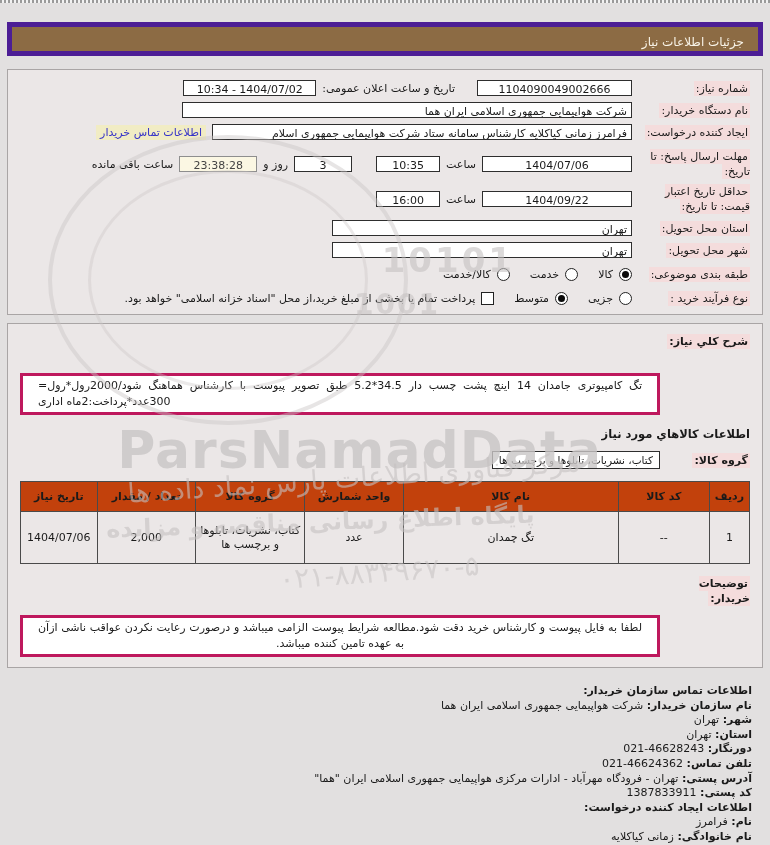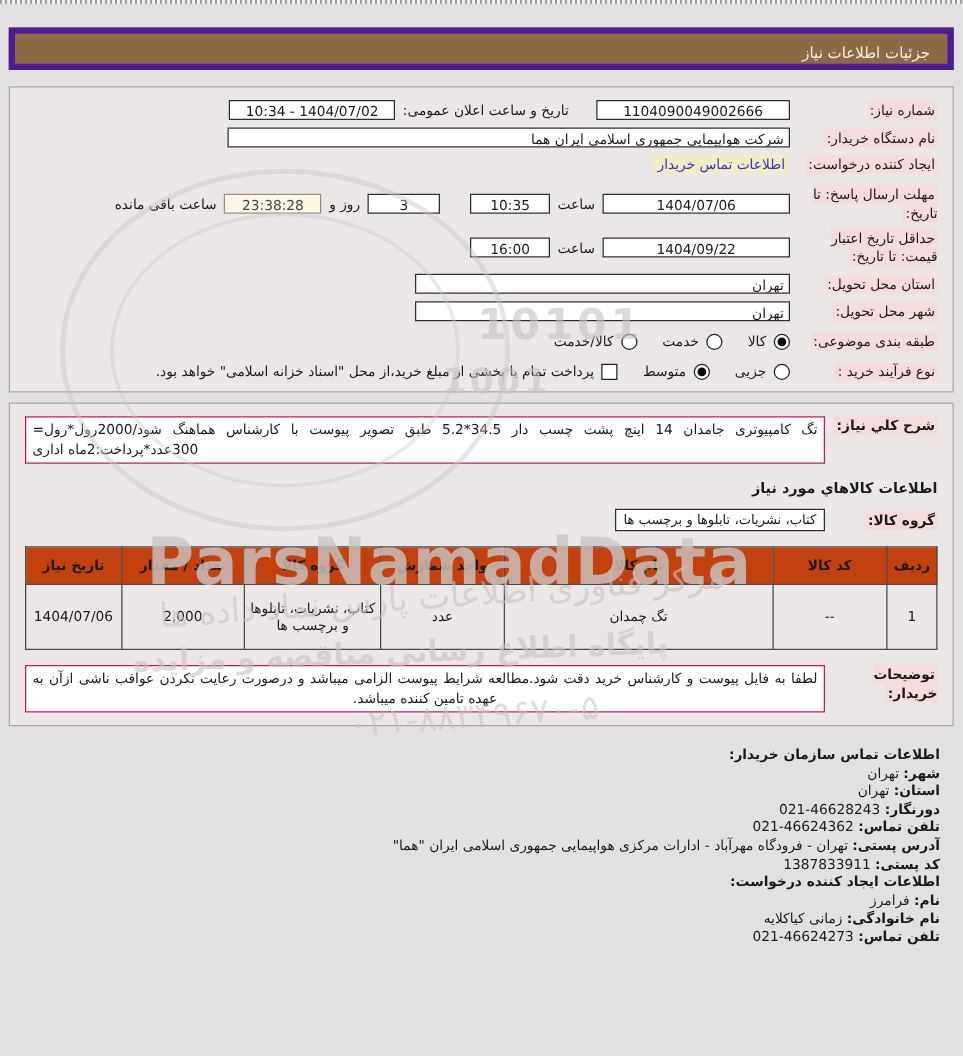--- a/index.html
+++ b/index.html
@@ -52,23 +52,23 @@
   .radio {
     width: 13px; height: 13px; border: 1px solid #222; border-radius: 50%;
     background: #fff; display: inline-flex; align-items: center; justify-content: center;
     flex: 0 0 auto;
   }
   .radio.on::after { content: ""; width: 7px; height: 7px; border-radius: 50%; background: #0a0a0a; }
   .checkbox { width: 13px; height: 13px; border: 1px solid #222; background: #fff; flex: 0 0 auto; }
   .optgap { margin-right: 14px; }
 
   .bigbox {
-    flex: 1; background: #fff; border: 1px solid #be185d;
-    min-height: 36px; line-height: 16px; padding: 2px 5px;
-    text-align: justify; text-align-last: left;
+    flex: 1; background: #fff; border: 3px solid #be185d;
+    min-height: 36px; line-height: 16px; padding: 2px 15px;
+    text-align: justify; text-align-last: left; margin-top: 39px;
   }
   .bigbox.center-last { text-align-last: center; }
 
   .heading { font-weight: bold; font-size: 11.5px; margin: 12px 0 10px 0; }
 
   .group-row { display: flex; align-items: center; gap: 6px; margin-bottom: 12px; }
   .group-box { background: #fff; border: 1px solid #2e2e2e; padding: 2px 6px; font-size: 10.5px; white-space: nowrap; }
 
   table.goods { width: 100%; border-collapse: collapse; margin-bottom: 12px; }
   table.goods th, table.goods td { border: 1px solid #4a4a4a; font-size: 11px; text-align: center; vertical-align: middle; padding: 2px 3px; }
@@ -113,20 +113,21 @@
       <div class="vbox w133 c">1404/07/02 - 10:34</div>
     </div>
 
     <div class="row">
       <span class="lbl"><span class="lbl-pink">نام دستگاه خریدار:</span></span>
       <div class="vbox w450">شرکت هواپیمایی جمهوری اسلامی ایران هما</div>
     </div>
 
     <div class="row" style="margin-bottom:9px">
       <span class="lbl"><span class="lbl-pink">ایجاد کننده درخواست:</span></span>
+      <div class="vbox w420">فرامرز زمانی کیاکلایه کارشناس سامانه ستاد شرکت هواپیمایی جمهوری اسلام</div>
       <span class="link">اطلاعات تماس خریدار</span>
     </div>
 
     <div class="row" style="margin-bottom:5px">
       <span class="lbl"><span class="lbl-pink">مهلت ارسال پاسخ: تا تاریخ:</span></span>
       <div class="vbox w150 c">1404/07/06</div>
       <span class="plain">ساعت</span>
       <div class="vbox w64 c">10:35</div>
       <div class="vbox w58 c" style="margin-right:18px">3</div>
       <span class="plain">روز و</span>
@@ -221,20 +222,21 @@
     </table>
 
     <div class="desc-row" style="margin-bottom:0">
       <span class="lbl-sm"><span class="lbl-pink">توضیحات خریدار:</span></span>
       <div class="bigbox center-last">لطفا به فایل پیوست و کارشناس خرید دقت شود.مطالعه شرایط پیوست الزامی میباشد و درصورت رعایت نکردن عواقب ناشی ازآن به عهده تامین کننده میباشد.</div>
     </div>
   </div>
 
   <div class="contact">
     <div><b>اطلاعات تماس سازمان خریدار:</b></div>
+    <div><b>نام سازمان خریدار:</b> <span>شرکت هواپیمایی جمهوری اسلامی ایران هما</span></div>
     <div><b>شهر:</b> <span>تهران</span></div>
     <div><b>استان:</b> <span>تهران</span></div>
     <div><b>دورنگار:</b> <span>46628243-021</span></div>
     <div><b>تلفن تماس:</b> <span>46624362-021</span></div>
     <div><b>آدرس پستی:</b> <span>تهران - فرودگاه مهرآباد - ادارات مرکزی هواپیمایی جمهوری اسلامی ایران "هما"</span></div>
     <div><b>کد پستی:</b> <span>1387833911</span></div>
     <div><b>اطلاعات ایجاد کننده درخواست:</b></div>
     <div><b>نام:</b> <span>فرامرز</span></div>
     <div><b>نام خانوادگی:</b> <span>زمانی کیاکلایه</span></div>
     <div><b>تلفن تماس:</b> <span>46624273-021</span></div>

